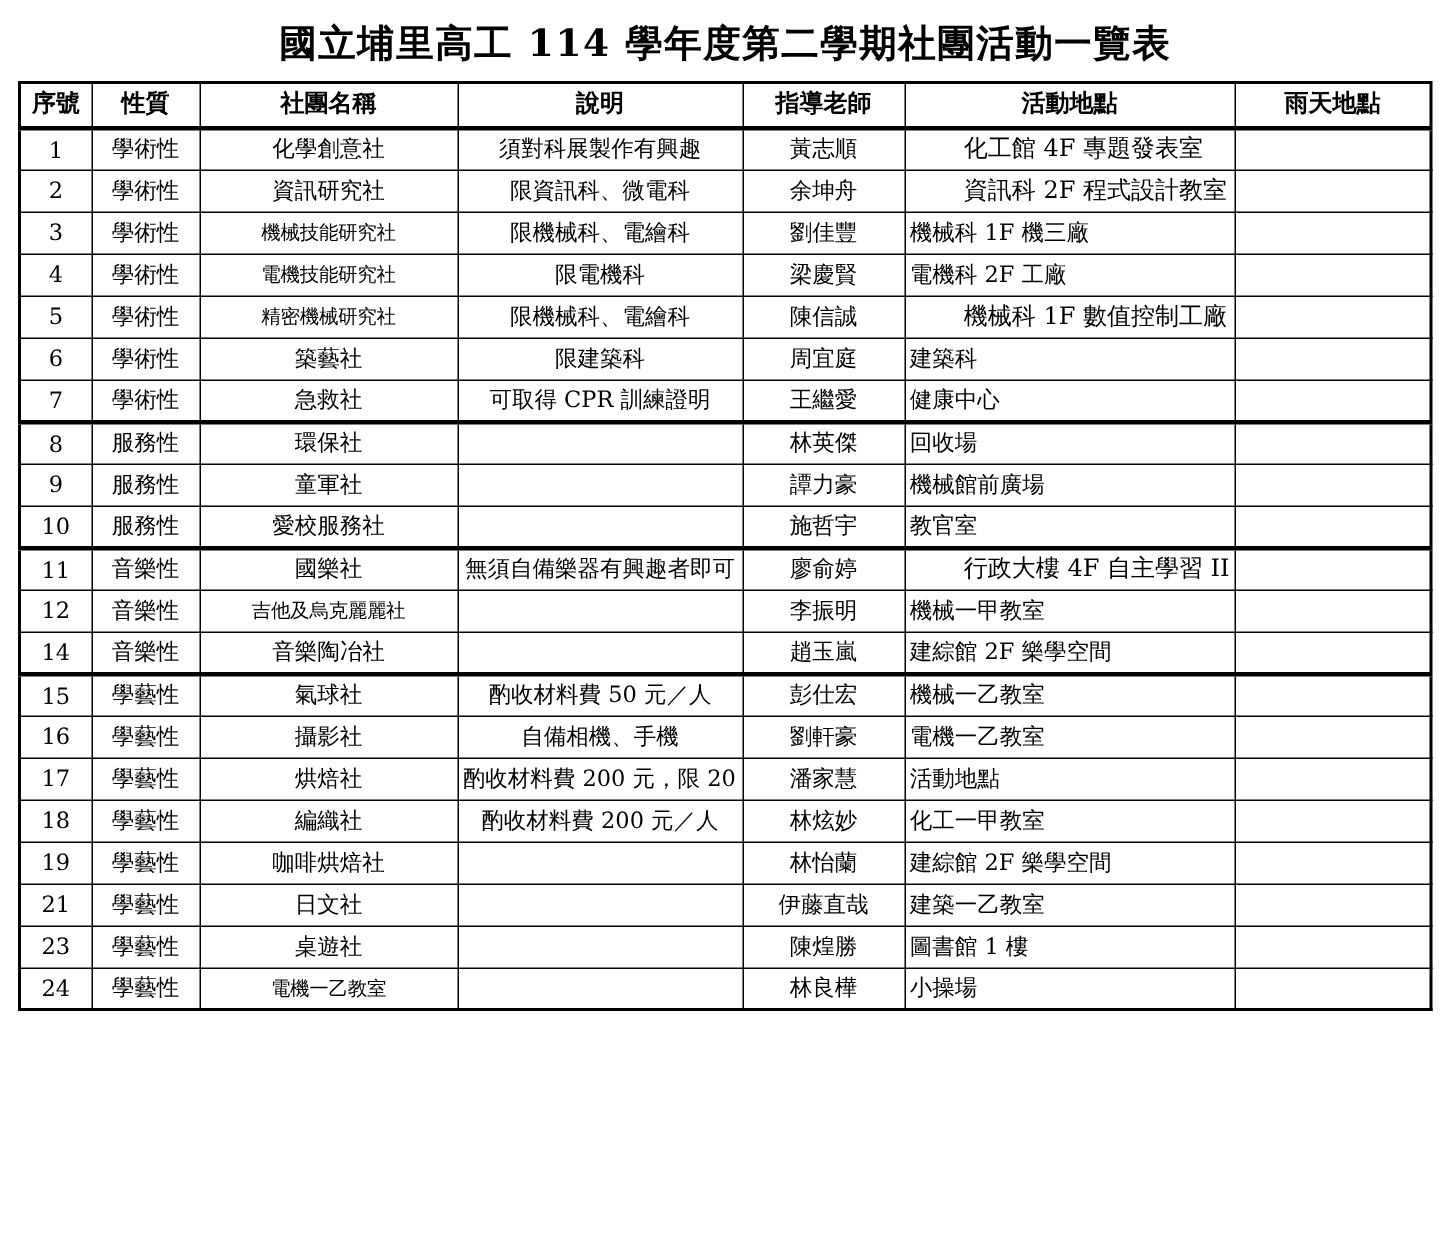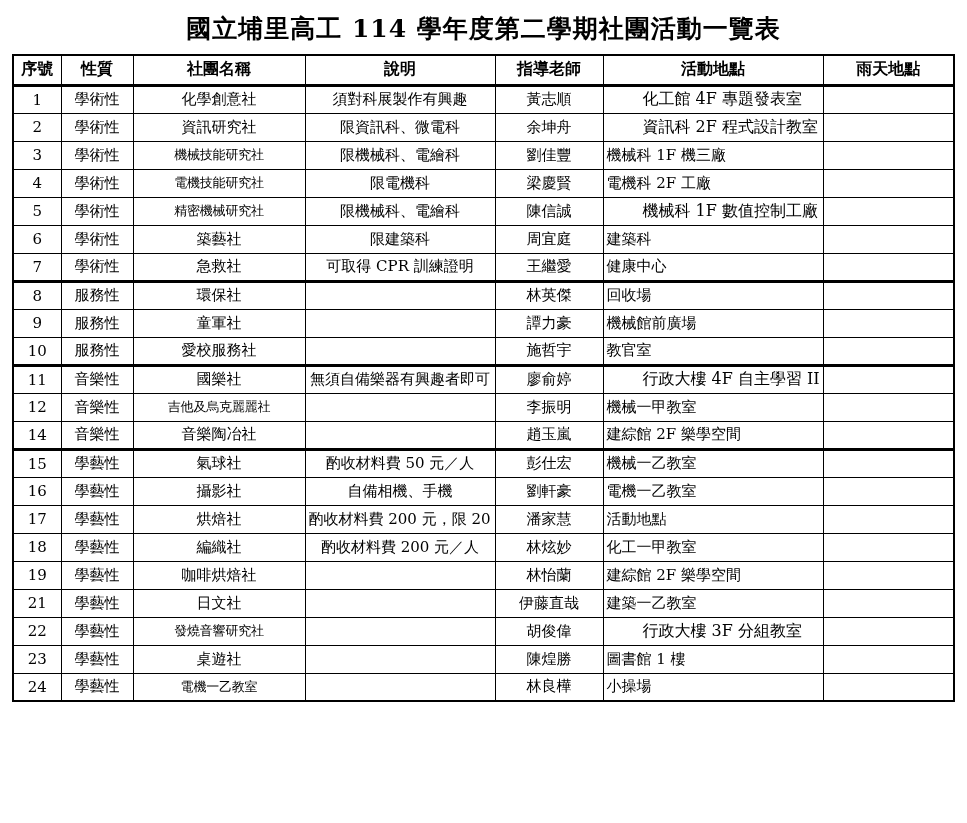--- a/index.html
+++ b/index.html
@@ -268,29 +268,20 @@
         <tr>
           <td class="ta-center">21</td>
           <td class="ta-center">學藝性</td>
           <td class="ta-center name-cell">日文社</td>
           <td class="ta-center"></td>
           <td class="ta-center">伊藤直哉</td>
           <td class="ta-left place-cell">建築一乙教室</td>
           <td class="ta-center"></td>
         </tr>
         <tr>
-          <td class="ta-center">22</td>
-          <td class="ta-center">學藝性</td>
-          <td class="ta-center name-cell squeeze">發燒音響研究社</td>
-          <td class="ta-center"></td>
-          <td class="ta-center">胡俊偉</td>
-          <td class="ta-left place-cell squeeze">行政大樓 3F 分組教室</td>
-          <td class="ta-center"></td>
-        </tr>
-        <tr>
           <td class="ta-center">23</td>
           <td class="ta-center">學藝性</td>
           <td class="ta-center name-cell">桌遊社</td>
           <td class="ta-center"></td>
           <td class="ta-center">陳煌勝</td>
           <td class="ta-left place-cell">圖書館 1 樓</td>
           <td class="ta-center"></td>
         </tr>
         <tr>
           <td class="ta-center">24</td>

